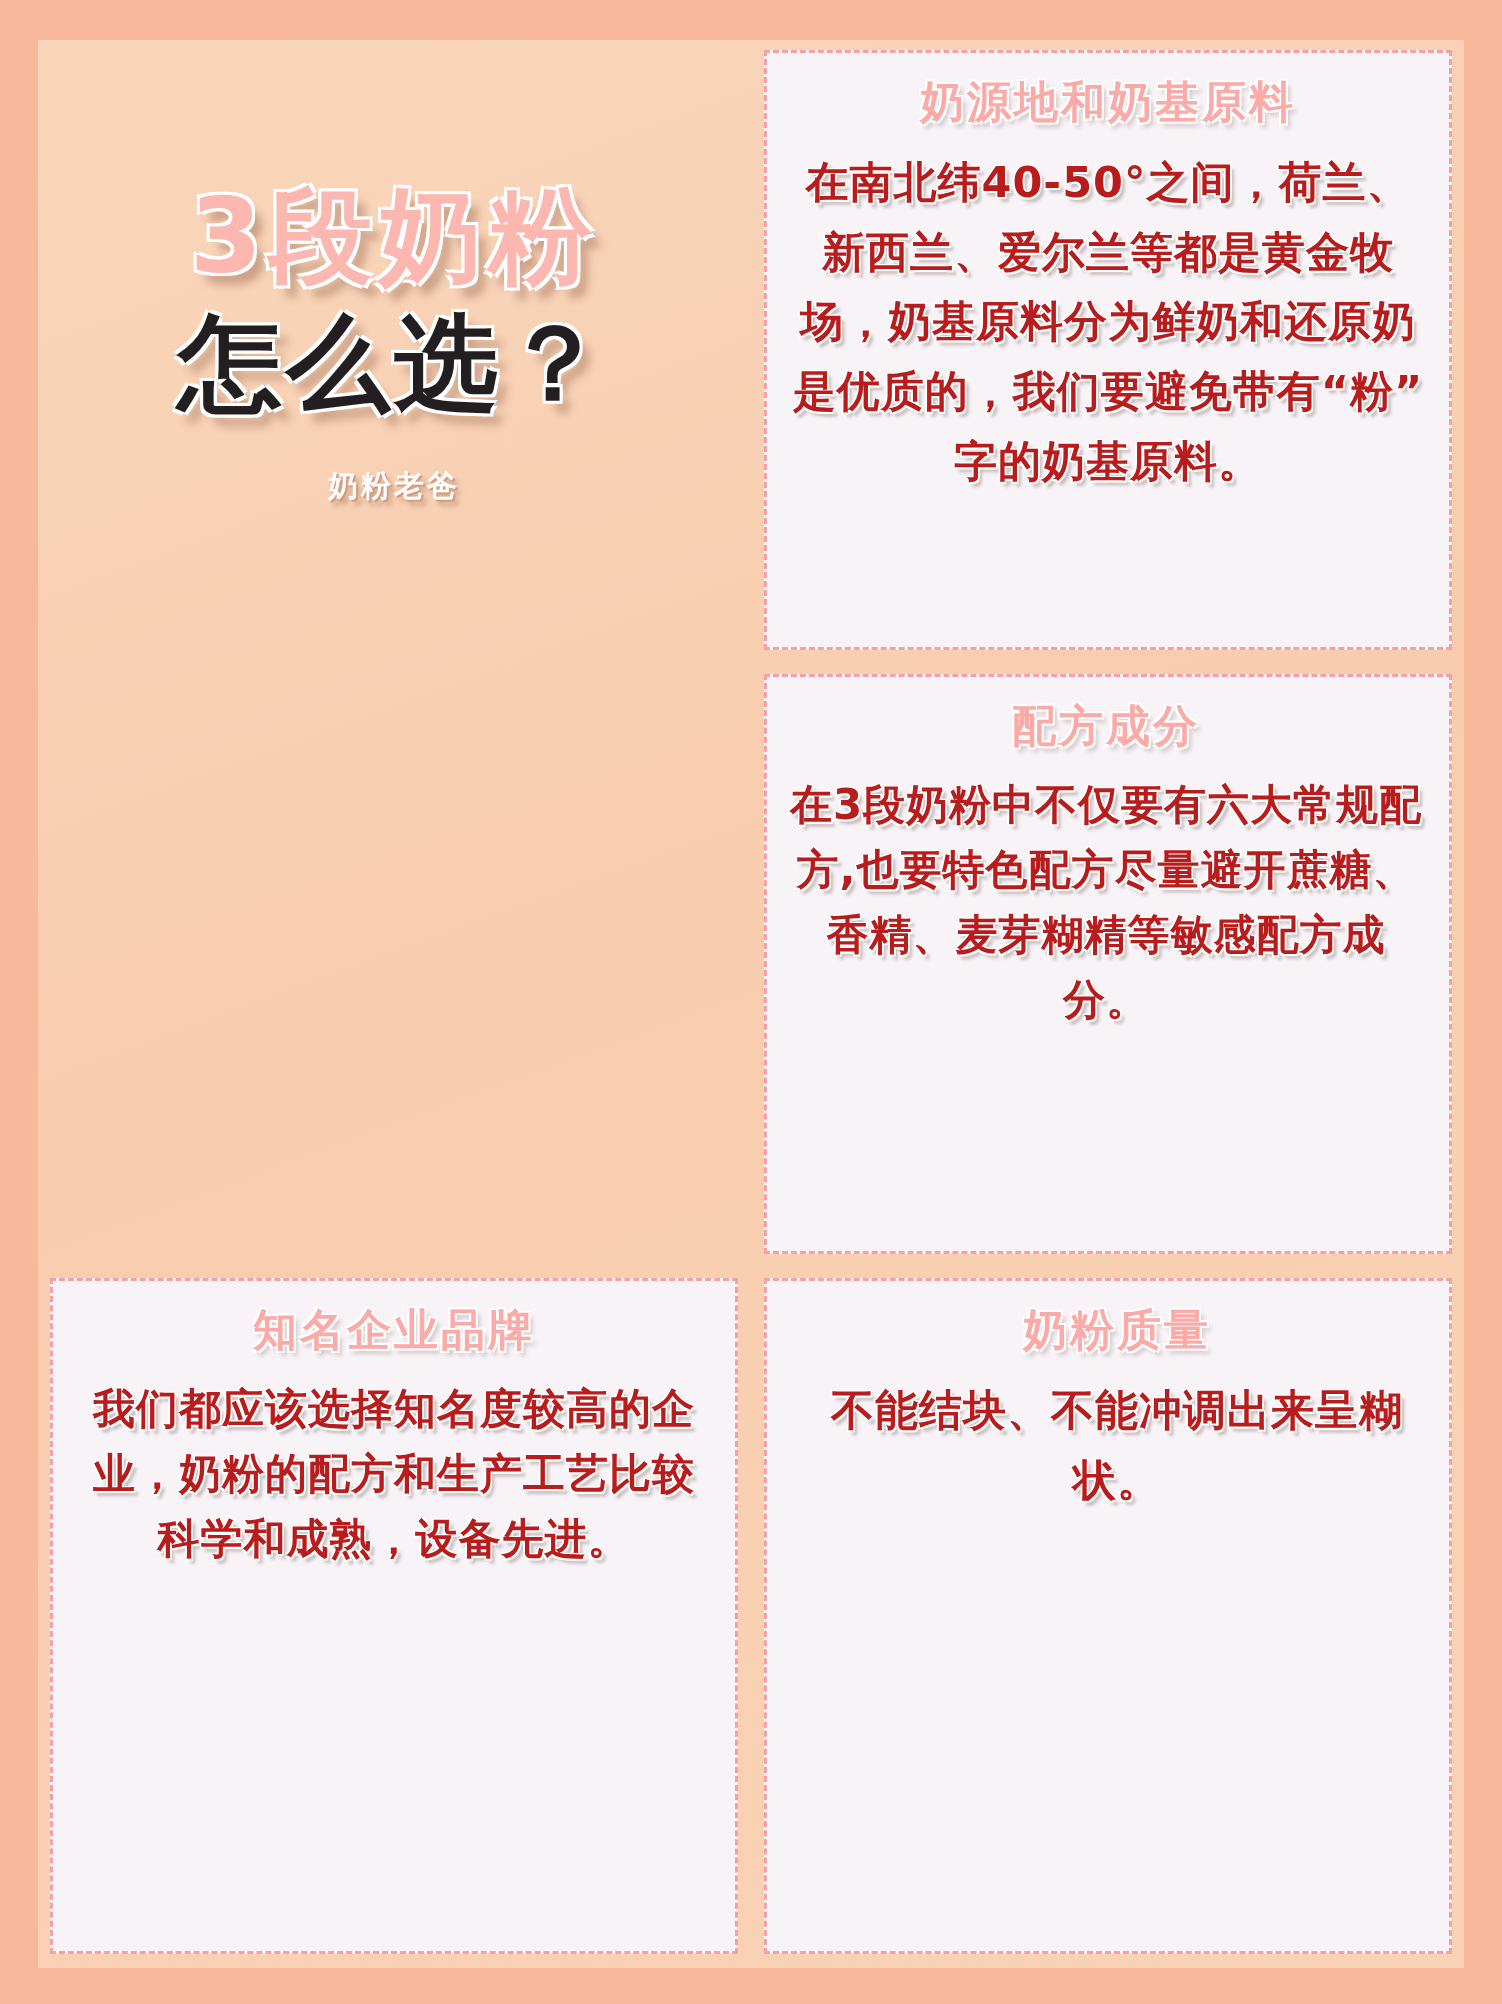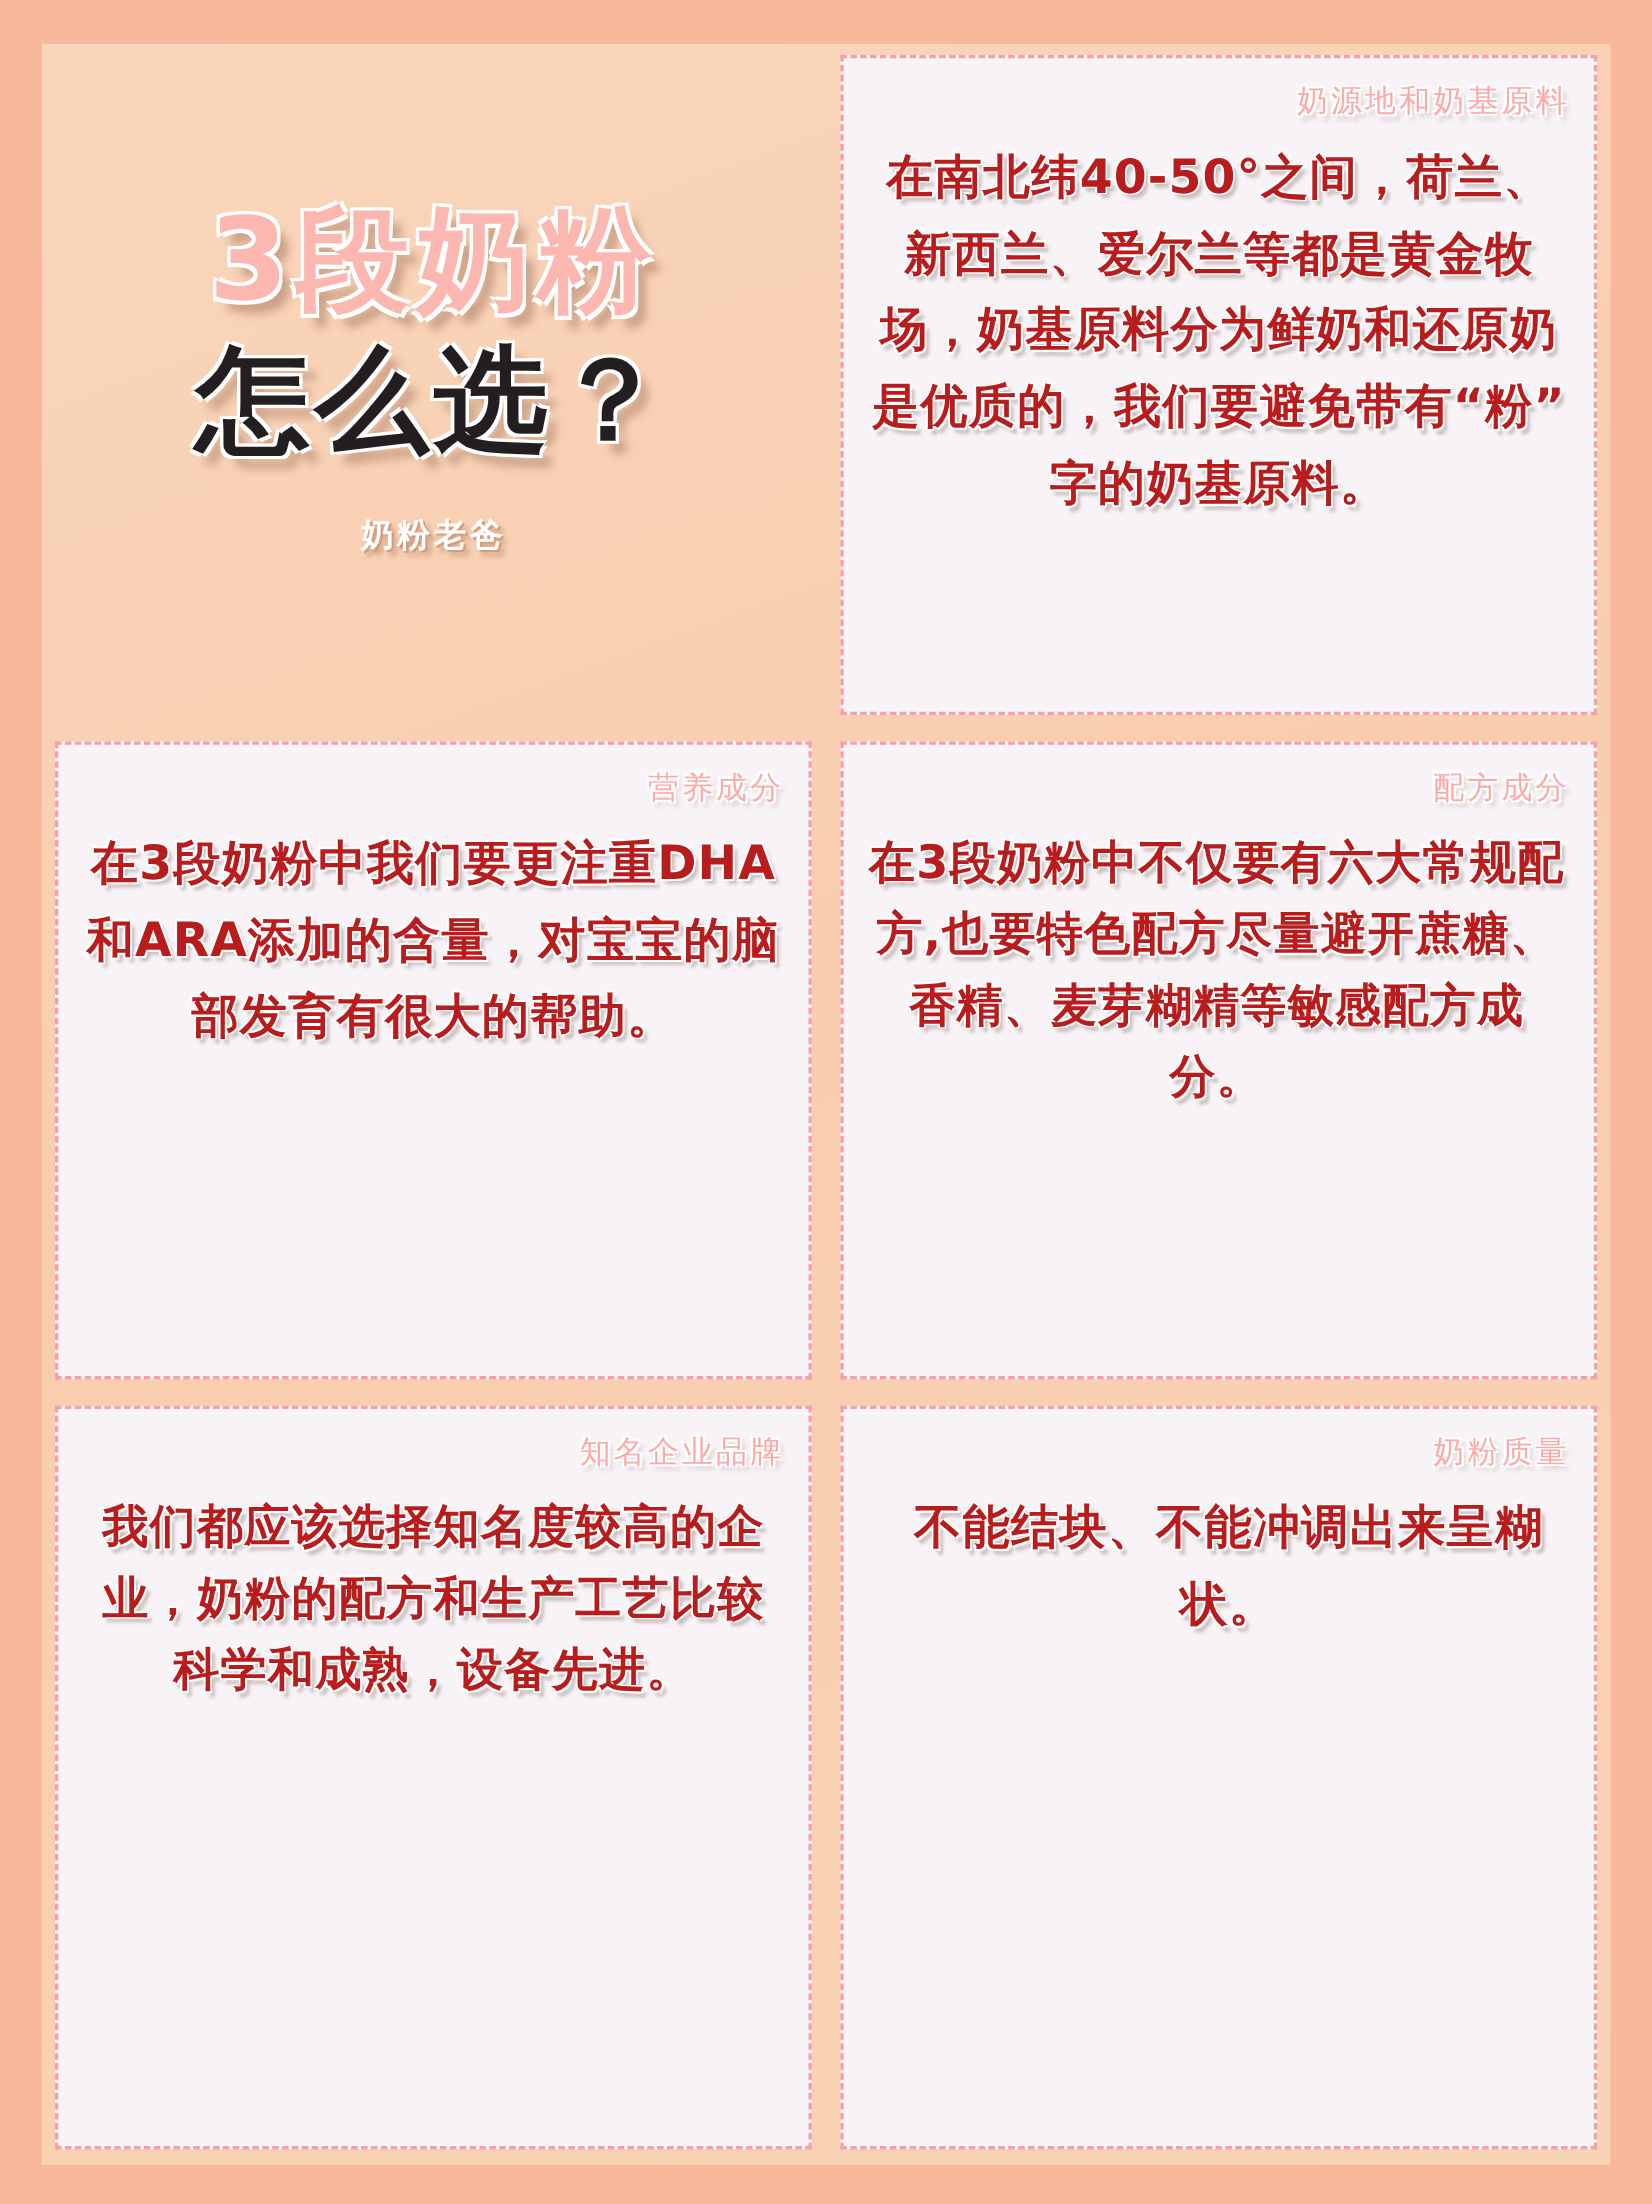--- a/index.html
+++ b/index.html
@@ -90,24 +90,24 @@
 
   
   .card {
     position: relative;
     box-sizing: border-box;
     background: #f7f3f6;
     border: 3px dashed #f3a0a8;
     padding: 18px 22px 22px 22px;
   }
   .card-title {
-    text-align: right;
+    text-align: center;
     font-family: "DejaVu Sans", sans-serif;
-    font-size: 28px;
-    font-weight: normal;
+    font-size: 44px;
+    font-weight: bold;
     color: #fbaaa8;
     letter-spacing: 3px;
     margin: 2px 0 16px 0;
     text-shadow:
       -2px -2px 0 #ffffff,
       2px -2px 0 #ffffff,
       -2px 2px 0 #ffffff,
       2px 2px 0 #ffffff,
       4px 5px 4px rgba(150, 110, 110, 0.35);
   }
@@ -146,24 +146,20 @@
       <div class="title-main">3段奶粉</div>
       <div class="title-sub">怎么选？</div>
       <div class="title-author">奶粉老爸</div>
     </div>
 
     <div class="card" id="card-origin">
       <div class="card-title">奶源地和奶基原料</div>
       <div class="card-body">在南北纬40-50°之间，荷兰、新西兰、爱尔兰等都是黄金牧场，奶基原料分为鲜奶和还原奶是优质的，我们要避免带有“粉”字的奶基原料。</div>
     </div>
 
-    <div class="card" id="card-nutrition">
-      <div class="card-title">营养成分</div>
-      <div class="card-body">在3段奶粉中我们要更注重DHA和ARA添加的含量，对宝宝的脑部发育有很大的帮助。</div>
-    </div>
 
     <div class="card" id="card-formula">
       <div class="card-title">配方成分</div>
       <div class="card-body tight">在3段奶粉中不仅要有六大常规配方,也要特色配方尽量避开蔗糖、香精、麦芽糊精等敏感配方成分。</div>
     </div>
 
     <div class="card" id="card-brand">
       <div class="card-title">知名企业品牌</div>
       <div class="card-body tight">我们都应该选择知名度较高的企业，奶粉的配方和生产工艺比较科学和成熟，设备先进。</div>
     </div>

